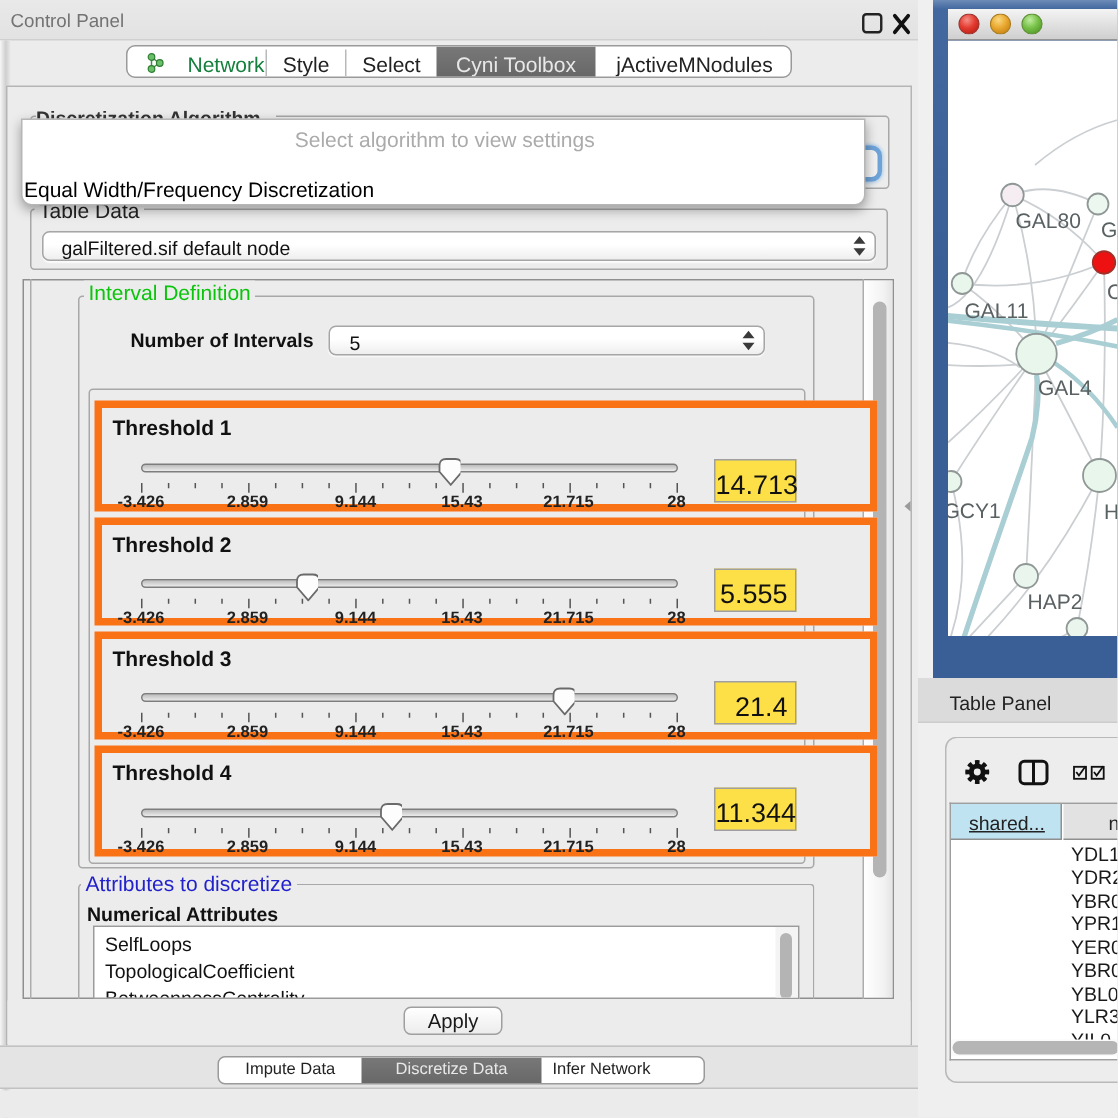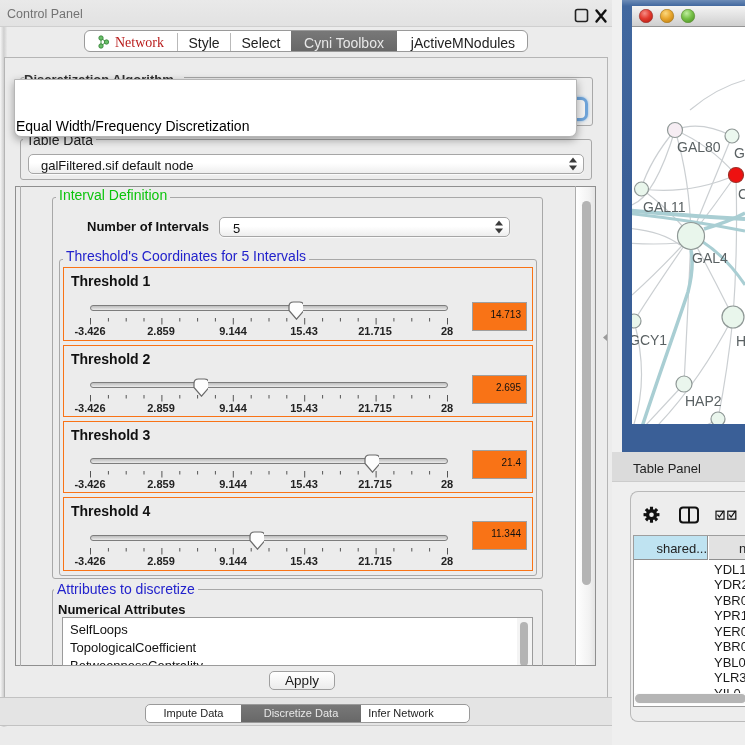--- a/index.html
+++ b/index.html
@@ -6,27 +6,27 @@
     font-family:"Liberation Sans", sans-serif; }
   .abs { position:absolute; }
   #stage { position:relative; width:745px; height:745px; }
   .combo { background:linear-gradient(#ffffff,#ffffff 45%,#eeeeee); border:1px solid #a6a6a6;
     border-radius:5px; box-shadow:0 1px 1px rgba(255,255,255,.8);text-decoration:underline; }
   .arrows { position:absolute; right:6px; top:50%; width:8px; height:13px; transform:translateY(-50%); }
   .arrows::before { content:""; position:absolute; left:0; top:0; border-left:4px solid transparent;
     border-right:4px solid transparent; border-bottom:5px solid #3a3a3a; }
   .arrows::after { content:""; position:absolute; left:0; bottom:0; border-left:4px solid transparent;
     border-right:4px solid transparent; border-top:5px solid #3a3a3a; }
-  .tpanel { position:absolute; left:63px; width:470px; border:1px solid #f97316; background:#ececec; }
+  .tpanel { position:absolute; left:63px; width:522px; border:5px solid #f97316; background:#ececec; }
   .ttitle { position:absolute; left:7px; top:5px; font-size:14px; font-weight:bold; color:#111; }
   .track { position:absolute; left:26px; width:358px; height:6px; background:linear-gradient(#bdbdbd,#ebebeb);
     border:1px solid #7d7d7d; border-radius:3px; }
   .thumb { position:absolute; top:-7px; width:15px; height:19px; }
-  .tfield { position:absolute; left:408px; width:55px; height:29px; background:#f97316; border:1px solid #9f9f9f;
-    font-size:10px; color:#111; text-align:right; padding:6px 5px 0 0; }
+  .tfield { position:absolute; left:408px; width:55px; height:29px; background:#fde047; border:1px solid #9f9f9f;
+    font-size:18px; color:#111; text-align:right; padding:6px 5px 0 0; }
   .ticklbl { position:absolute; font-size:11px; font-weight:bold; color:#222; width:50px; text-align:center; }
   .grouplab { position:absolute; font-size:14px; background:#ececec; padding:0 3px; }
 </style>
 </head>
 <body>
 <div id="stage">
 
 <div class="abs" id="cpwin" style="left:0;top:0;width:612px;height:745px;background:#ececec;"></div>
 
 <div class="abs" style="left:0;top:0;width:612px;height:27px;background:linear-gradient(#e9e9e9,#e2e2e2);border-bottom:1px solid #cfcfcf;"></div>
@@ -46,21 +46,21 @@
   <svg class="abs" style="left:13px;top:4px;" width="12" height="14" viewBox="0 0 12 14">
     <g stroke="#3f9140" stroke-width="1">
           <line x1="3" y1="3" x2="8" y2="7"></line>
           <line x1="3" y1="11" x2="8" y2="7"></line>
           <line x1="3" y1="3" x2="3" y2="11"></line>
         </g>
     <circle cx="3" cy="3" r="2.2" fill="#6abf69" stroke="#2e7d32" stroke-width="0.8"></circle>
     <circle cx="3" cy="11" r="2.2" fill="#6abf69" stroke="#2e7d32" stroke-width="0.8"></circle>
     <circle cx="8.5" cy="7" r="2.2" fill="#6abf69" stroke="#2e7d32" stroke-width="0.8"></circle>
   </svg>
-  <div class="abs" style="left:30px;top:4px;color:#b91c1c;font-family:Liberation Serif, serif;">Network</div>
+  <div class="abs" style="left:40px;top:4px;color:#15803d;">Network</div>
   <div class="abs" style="left:93px;top:4px;width:52px;text-align:center;color:#222;">Style</div>
   <div class="abs" style="left:146px;top:4px;width:60px;text-align:center;color:#222;">Select</div>
   <div class="abs" style="left:206px;top:4px;width:106px;text-align:center;color:#e8e8e8;">Cyni Toolbox</div>
   <div class="abs" style="left:312px;top:4px;width:132px;text-align:center;color:#222;">jActiveMNodules</div>
 </div>
 
 <div class="abs" style="left:4px;top:57px;width:604px;height:640px;border:1px solid #b5b5b5;background:#ececec;"></div>
 
 <div class="abs" style="left:20px;top:77px;width:573px;height:49px;border:1px solid #a8a8a8;border-radius:3px;"></div>
 <div class="abs" style="left:24px;top:70px;width:160px;height:9px;overflow:hidden;background:#ececec;"><span style="font-size:13px;font-weight:bold;color:#333;">Discretization Algorithm</span></div>
@@ -82,21 +82,20 @@
 
 <div class="abs" style="left:52px;top:197px;width:491px;height:382px;border:1px solid #a8a8a8;border-radius:3px;"></div>
 <div class="grouplab" style="left:56px;top:187px;color:#0cc40c;">Interval Definition</div>
 <div class="abs" style="left:87px;top:219px;font-size:13px;font-weight:bold;color:#111;">Number of Intervals</div>
 <div class="abs combo" style="left:219px;top:217px;width:291px;height:20px;">
   <span style="position:absolute;left:13px;top:3px;font-size:13px;color:#111;">5</span>
   <span class="arrows"></span>
 </div>
 
 <div class="abs" style="left:59px;top:259px;width:478px;height:317px;border:1px solid #a8a8a8;border-radius:3px;"></div>
-<div class="grouplab" style="left:63px;top:248px;color:#2222cc;">Threshold's Coordinates for 5 Intervals</div>
 
 <div class="tpanel" style="top:267px;height:74px;">
   <div class="ttitle">Threshold 1</div>
   <div class="track" style="top:37px;"></div>
   <svg class="abs" style="left:0;top:49.5px;" width="400" height="8">
         <path d="M26.5 0 V6.5 M44.4 0 V3.5 M62.2 0 V3.5 M80.0 0 V3.5 M97.9 0 V6.5 M115.8 0 V3.5 M133.6 0 V3.5 M151.4 0 V3.5 M169.3 0 V6.5 M187.2 0 V3.5 M205.0 0 V3.5 M222.8 0 V3.5 M240.7 0 V6.5 M258.6 0 V3.5 M276.4 0 V3.5 M294.2 0 V3.5 M312.1 0 V6.5 M329.9 0 V3.5 M347.8 0 V3.5 M365.6 0 V3.5 M383.5 0 V6.5" stroke="#555" stroke-width="1" fill="none"></path>
       </svg>
   <div class="ticklbl" style="left:1px;top:57px;">-3.426</div>
   <div class="ticklbl" style="left:72px;top:57px;">2.859</div>
   <div class="ticklbl" style="left:144px;top:57px;">9.144</div>
@@ -117,21 +116,21 @@
       </svg>
   <div class="ticklbl" style="left:1px;top:56px;">-3.426</div>
   <div class="ticklbl" style="left:72px;top:56px;">2.859</div>
   <div class="ticklbl" style="left:144px;top:56px;">9.144</div>
   <div class="ticklbl" style="left:215px;top:56px;">15.43</div>
   <div class="ticklbl" style="left:286px;top:56px;">21.715</div>
   <div class="ticklbl" style="left:358px;top:56px;">28</div>
   <svg class="thumb" style="left:129px;top:32px;" width="17" height="19">
         <path d="M1 5.5 Q1 1 5.5 1 H11.5 Q16 1 16 5.5 V9.5 L8.5 18.2 L1 9.5 Z" fill="#fdfdfd" stroke="#6a6a6a" stroke-width="1.2"></path>
       </svg>
-  <div class="tfield" style="top:29px;">2.695</div>
+  <div class="tfield" style="top:29px;">5.555</div>
 </div>
 
 <div class="tpanel" style="top:421px;height:72px;">
   <div class="ttitle">Threshold 3</div>
   <div class="track" style="top:36px;"></div>
   <svg class="abs" style="left:0;top:48.5px;" width="400" height="8">
         <path d="M26.5 0 V6.5 M44.4 0 V3.5 M62.2 0 V3.5 M80.0 0 V3.5 M97.9 0 V6.5 M115.8 0 V3.5 M133.6 0 V3.5 M151.4 0 V3.5 M169.3 0 V6.5 M187.2 0 V3.5 M205.0 0 V3.5 M222.8 0 V3.5 M240.7 0 V6.5 M258.6 0 V3.5 M276.4 0 V3.5 M294.2 0 V3.5 M312.1 0 V6.5 M329.9 0 V3.5 M347.8 0 V3.5 M365.6 0 V3.5 M383.5 0 V6.5" stroke="#555" stroke-width="1" fill="none"></path>
       </svg>
   <div class="ticklbl" style="left:1px;top:56px;">-3.426</div>
   <div class="ticklbl" style="left:72px;top:56px;">2.859</div>
@@ -182,20 +181,21 @@
   <div class="abs" style="left:95px;top:2px;width:120px;text-align:center;color:#e8e8e8;">Discretize Data</div>
   <div class="abs" style="left:200px;top:2px;width:110px;text-align:center;color:#222;">Infer Network</div>
 </div>
 <div class="abs" style="left:0;top:727px;width:612px;height:18px;background:#ebebeb;"></div>
 
 <svg class="abs" style="left:601px;top:333px;" width="8" height="9">
       <path d="M6 1 L2 4.5 L6 8 Z" fill="#9a9a9a"></path>
     </svg>
 
 <div class="abs" id="popup" style="left:14px;top:79px;width:563px;height:58px;background:#fff;border:1px solid #b6b6b6;border-radius:0 0 7px 7px;box-shadow:0 3px 8px rgba(0,0,0,0.35);">
+  <div class="abs" style="left:0;top:5px;width:563px;text-align:center;font-size:14px;color:#ababab;">Select algorithm to view settings</div>
   <div class="abs" style="left:1px;top:38px;font-size:14px;color:#000;">Equal Width/Frequency Discretization</div>
 </div>
 
 <div class="abs" style="left:612px;top:0;width:133px;height:745px;background:#f0f0f0;"></div>
 
 <div class="abs" style="left:622px;top:0;width:123px;height:452px;background:linear-gradient(#6d8cb7,#42689f 6px,#3a5f97 40%,#3a5f97);"></div>
 
 <div class="abs" style="left:632px;top:6px;width:113px;height:21px;background:linear-gradient(#f4f4f4,#cfcfcf);border-bottom:1px solid #949494;"></div>
 <svg class="abs" style="left:638px;top:9px;" width="60" height="14" viewBox="0 0 60 14">
   <defs>
@@ -292,21 +292,21 @@
   </g>
   <g fill="none" stroke="#111" stroke-width="1.2">
     <rect x="73" y="5.2" width="8" height="8"></rect>
     <path d="M74.5 8.7 L76.3 11 L80.7 4.8"></path>
     <rect x="84.8" y="5.2" width="8" height="8"></rect>
     <path d="M86.3 8.7 L88.1 11 L92.5 4.8"></path>
   </g>
 </svg>
 
 <div class="abs" style="left:633px;top:535px;width:112px;height:172px;background:#fff;border-top:1px solid #9e9e9e;border-left:1px solid #9e9e9e;border-bottom:1px solid #9e9e9e;overflow:hidden;">
-  <div class="abs" style="left:0;top:0;width:74px;height:24px;background:#bfe3f1;border-right:1px solid #8f8f8f;border-bottom:1px solid #8f8f8f;font-size:13px;color:#222;text-align:right;padding:5px 0 0 12px;">shared...</div>
+  <div class="abs" style="left:0;top:0;width:74px;height:24px;background:#bfe3f1;border-right:1px solid #8f8f8f;border-bottom:1px solid #8f8f8f;font-size:13px;color:#222;text-align:left;padding:5px 0 0 12px;text-decoration:underline;">shared...</div>
   <div class="abs" style="left:75px;top:0;width:37px;height:24px;background:#e2e2e2;border-bottom:1px solid #8f8f8f;font-size:13px;color:#222;padding:5px 0 0 30px;">n</div>
   <div class="abs" style="left:80px;top:25.5px;font-size:13px;color:#1a1a1a;line-height:15.5px;white-space:pre;">YDL1
 YDR2
 YBR0
 YPR1
 YER0
 YBR0
 YBL0
 YLR3
 YIL0</div>

